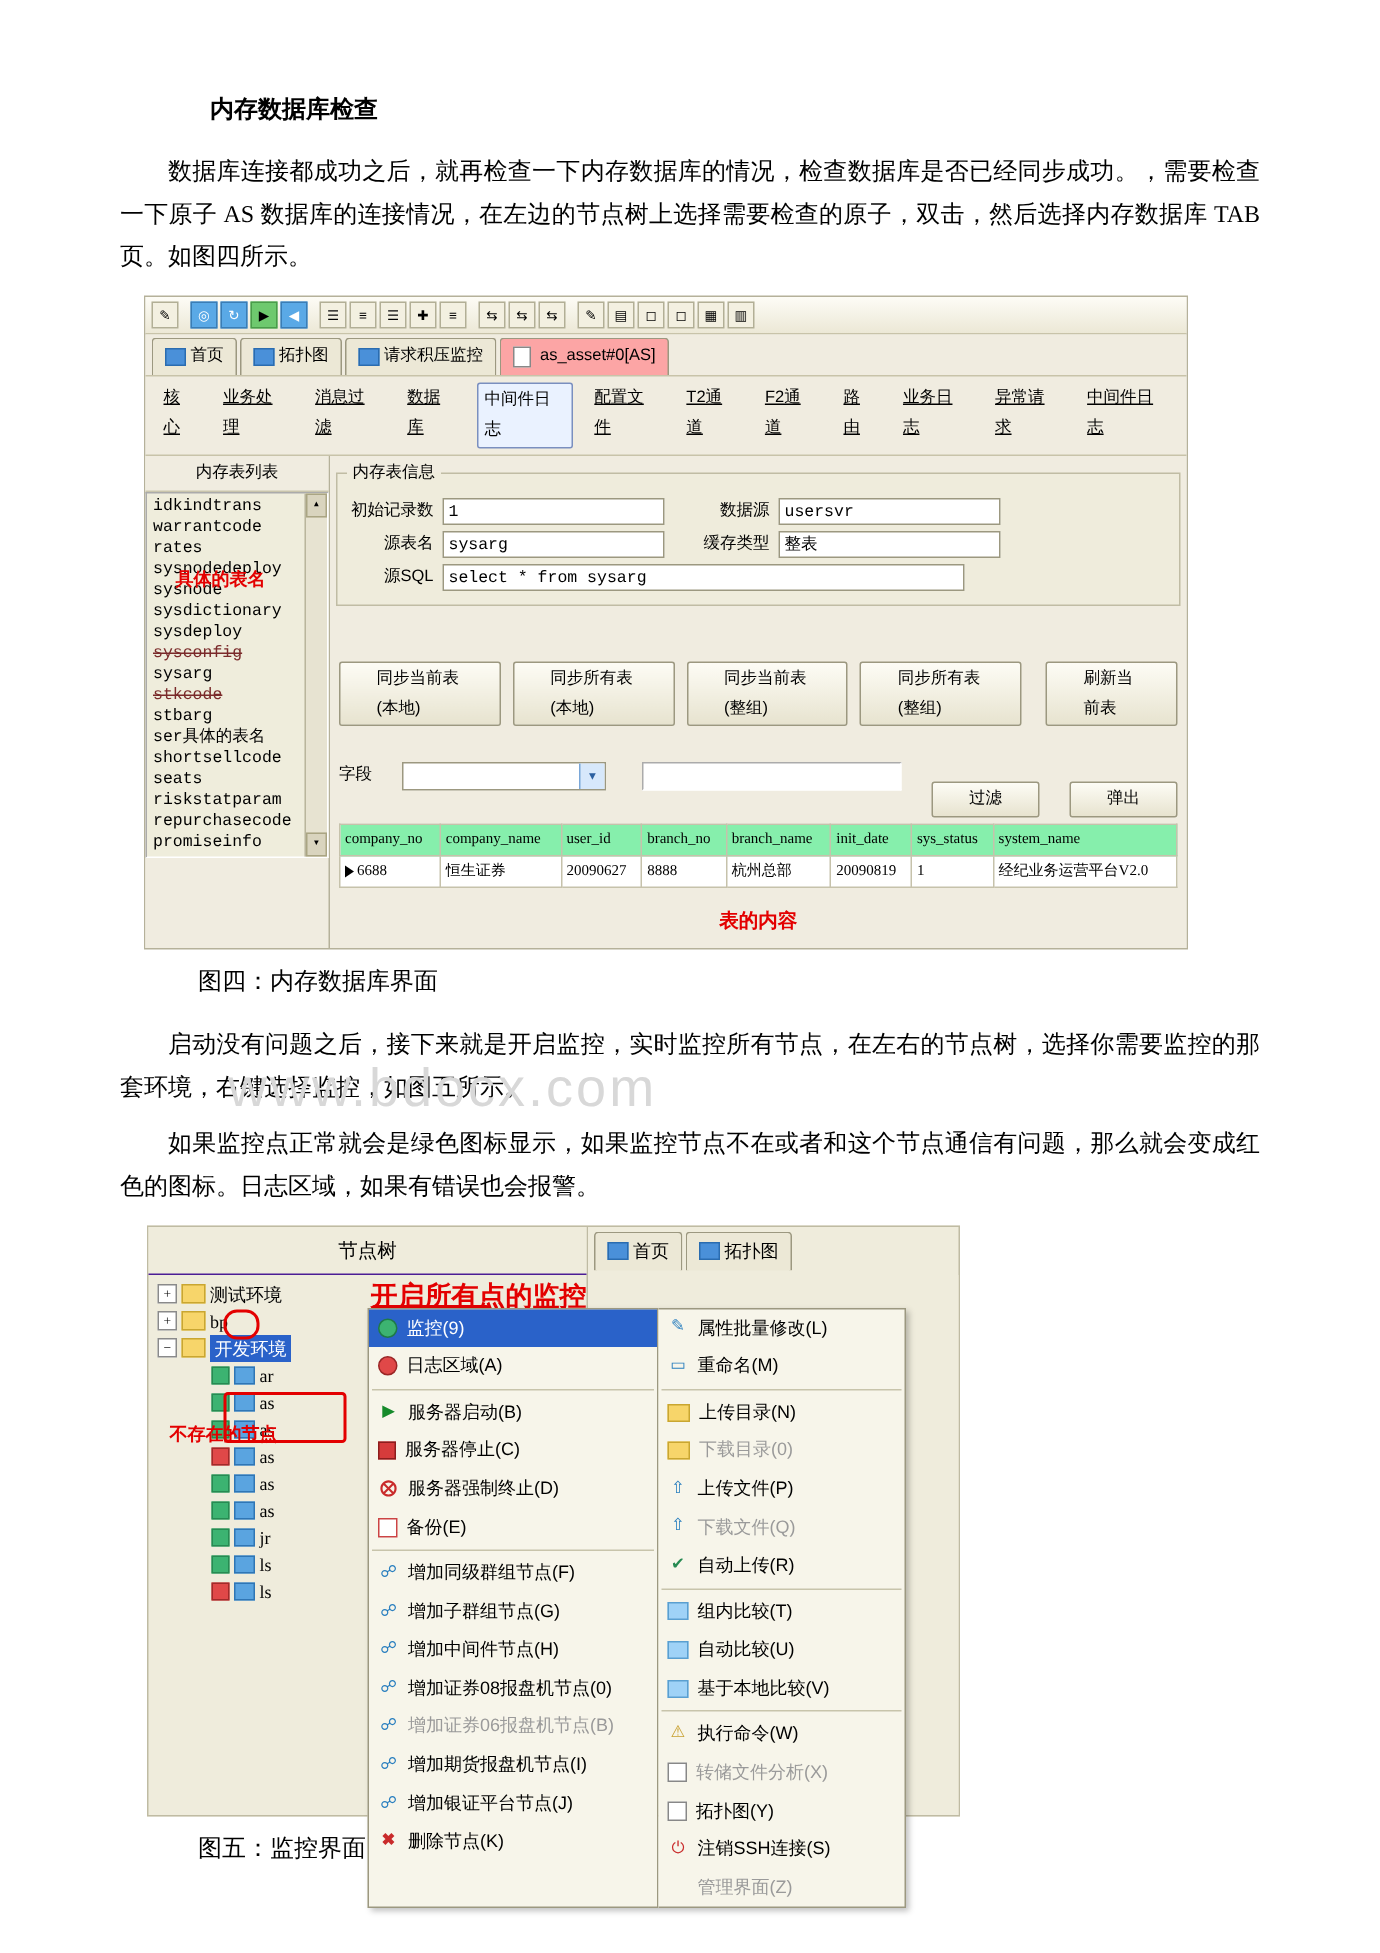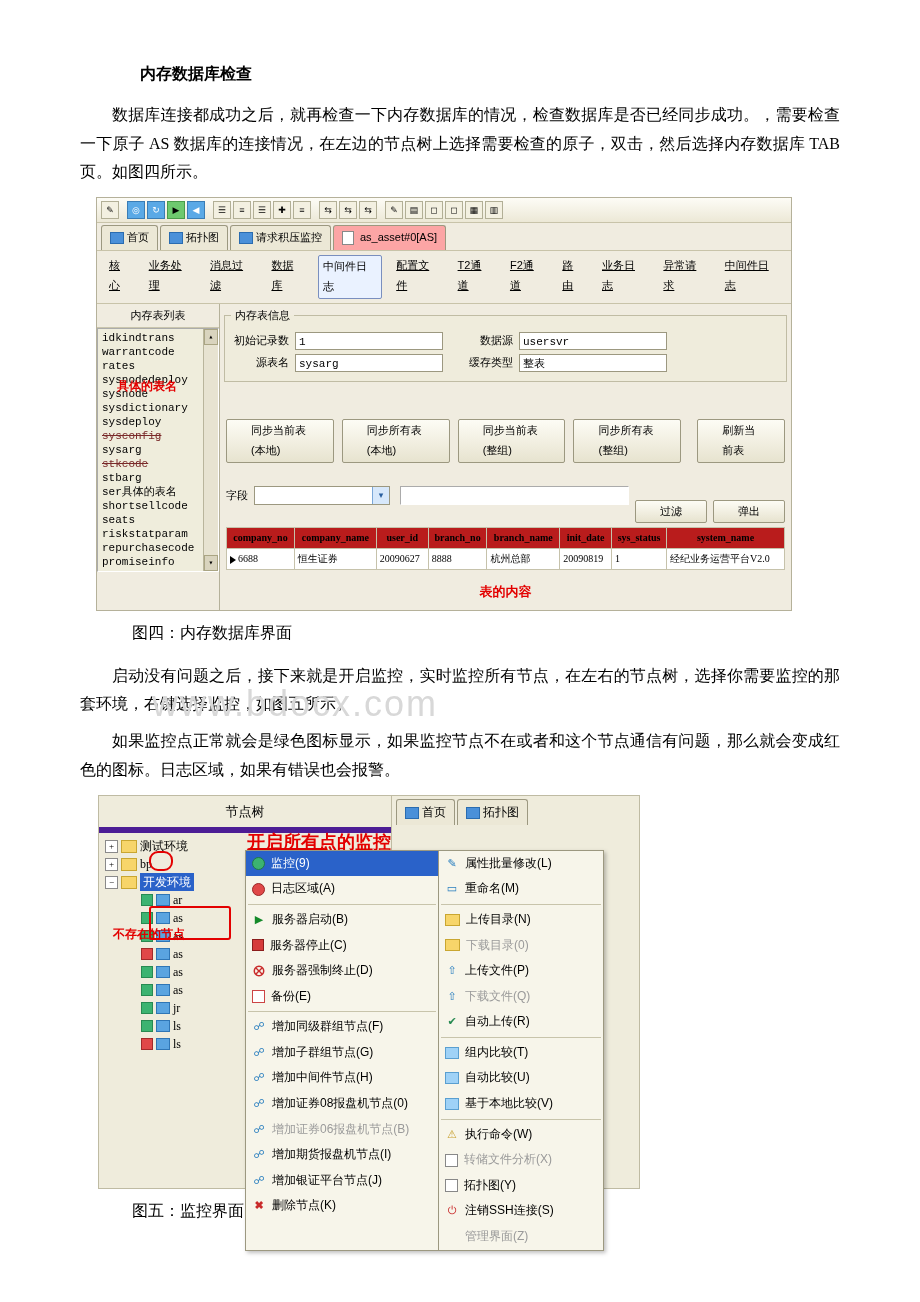--- a/index.html
+++ b/index.html
@@ -185,62 +185,62 @@
   .fig4 .txtlong { width: 340px; flex: none; }
   .fig4 .btnrow { display: flex; gap: 8px; padding: 3px 6px; align-items: center; }
   .fig4 .wbtn {
     padding: 1px 24px;
     border: 1px solid #9c9880;
     background: linear-gradient(#fdfcf5,#e7e3cf);
     border-radius: 2px;
     margin-top: 32px;
   }
   .fig4 .fieldbar {
-    display: flex; align-items: center; gap: 6px; padding: 2px 6px;
+    display: flex; align-items: center; gap: 20px; padding: 2px 6px;
   }
   .fig4 .combo {
     border: 1px solid #9c9880; height: 17px; width: 134px; background: #fff;
     display: flex; align-items: center; justify-content: flex-end;
   }
   .fig4 .combo .arr {
     width: 16px; height: 100%; background: #d7e8fb; border-left: 1px solid #7aa7d8;
     display:flex;align-items:center;justify-content:center;color:#2a5fa0;font-size:9px;
   }
   .fig4 .bigempty {
     flex: 1; border: 1px inset #fff; background: #fff; margin-left:4px; height:17px;
   }
   .fig4 table.data {
     border-collapse: collapse; width: calc(100% - 12px); margin: 2px 6px 6px 6px;
     font-family: Tahoma, "SimSun"; font-size: 10px; background: #fff;
   }
   .fig4 table.data th, .fig4 table.data td {
     border: 1px solid #c6c2ab; padding: 1px 3px; text-align: left; white-space: nowrap;
   }
-  .fig4 table.data th { background: #b91c1c; font-weight: bold; text-align: center; }
+  .fig4 table.data th { background: #86efac; font-weight: normal; }
   .fig4 .rowmark { display:inline-block; width:0;height:0;border-top:4px solid transparent;border-bottom:4px solid transparent;border-left:6px solid #000; margin-right:2px; vertical-align:middle;}
   .fig4 .redcenter { color:#e30000; font-weight:bold; text-align:center; font-size:13px; padding:4px 0 6px 0; }
   
   .fig5 {
     width: 540px;
     margin: 10px 0 4px 18px;
     font-family: "SimSun", Tahoma, sans-serif;
     font-size: 12px;
     background: #efecdc;
     border: 1px solid #bfbba3;
     display: flex;
     position: relative;
   }
   .fig5 .treecol {
     width: 292px;
     border-right: 1px solid #bfbba3;
     position: relative;
   }
   .fig5 .treehead {
     text-align: center; padding: 4px 0; background: #efecdc;
-    border-bottom: 6px solid #4c1d95;
+    border-bottom: 1px solid #4c1d95;
     font-size: 13px;
   }
   .fig5 .tree {
     padding: 4px 2px 4px 6px;
     line-height: 18px;
     font-family: Tahoma, "SimSun";
     position: relative;
   }
   .fig5 .tree .row { display:flex; align-items:center; gap:3px; white-space:nowrap;}
   .fig5 .expander {
@@ -402,20 +402,24 @@
           <div class="txt short">1</div>
           <label class="r2">数据源</label>
           <div class="txt short">usersvr</div>
         </div>
         <div class="frow">
           <label>源表名</label>
           <div class="txt short">sysarg</div>
           <label class="r2">缓存类型</label>
           <div class="txt short">整表</div>
         </div>
+        <div class="frow">
+          <label>源SQL</label>
+          <div class="txt txtlong">select * from sysarg</div>
+        </div>
       </fieldset>
       <div class="btnrow" id="fig4-btnrow">
             <div class="wbtn">同步当前表(本地)</div>
             <div class="wbtn">同步所有表(本地)</div>
             <div class="wbtn">同步当前表(整组)</div>
             <div class="wbtn">同步所有表(整组)</div>
             <div style="flex: 1 1 0%;"></div>
             <div class="wbtn">刷新当前表</div>
           </div>
       <div class="fieldbar">

